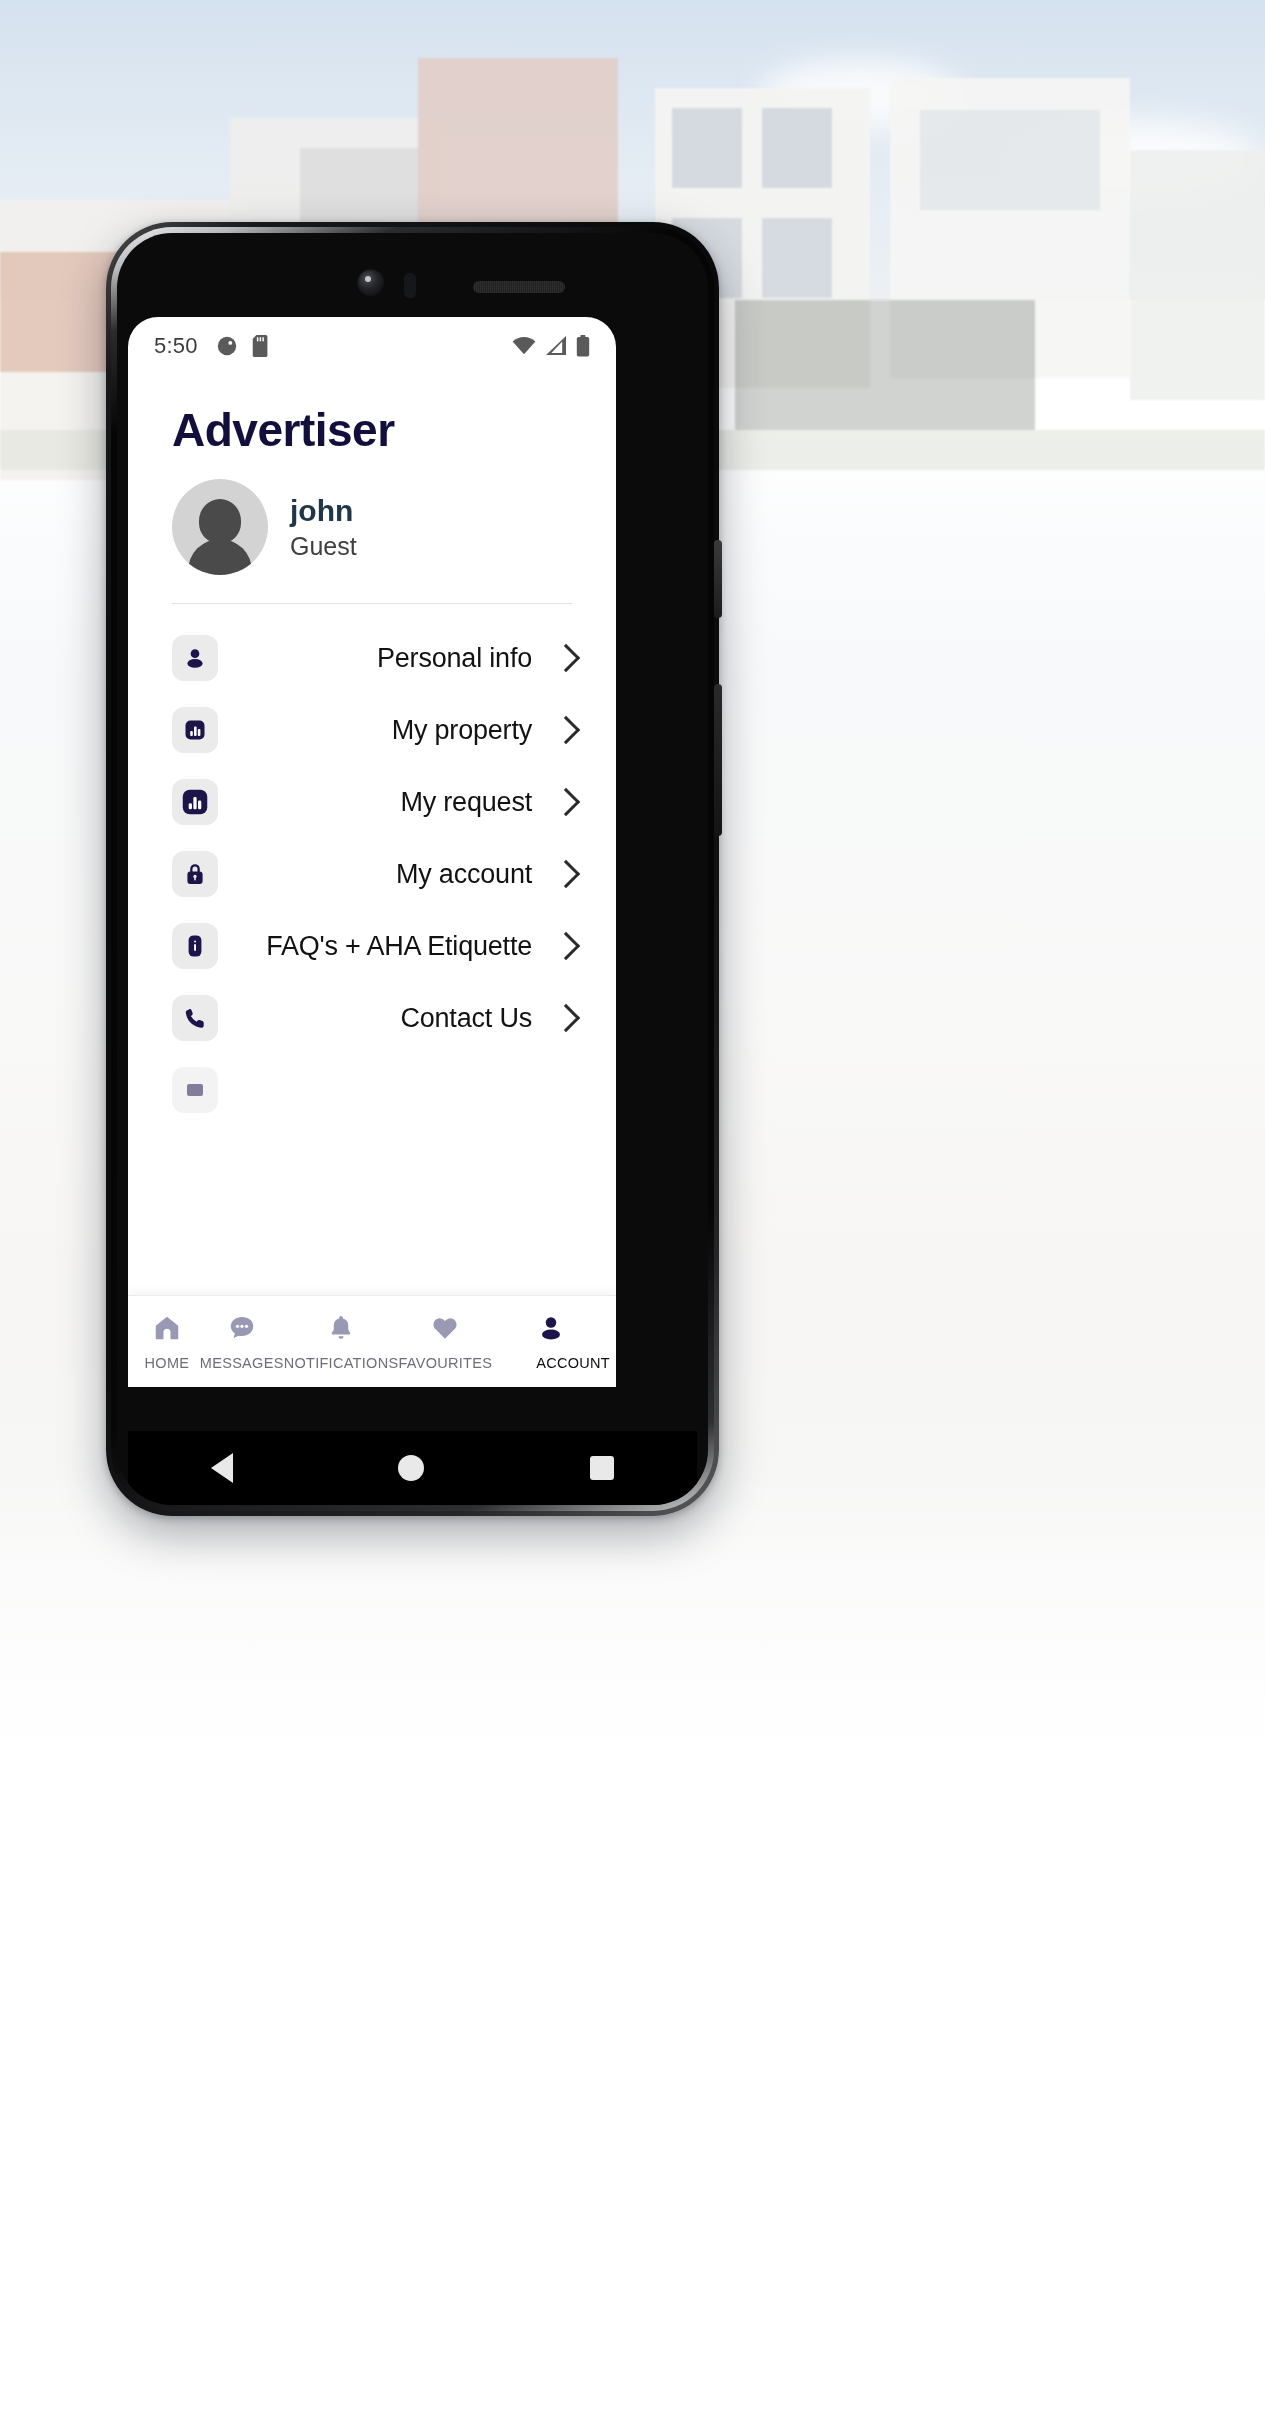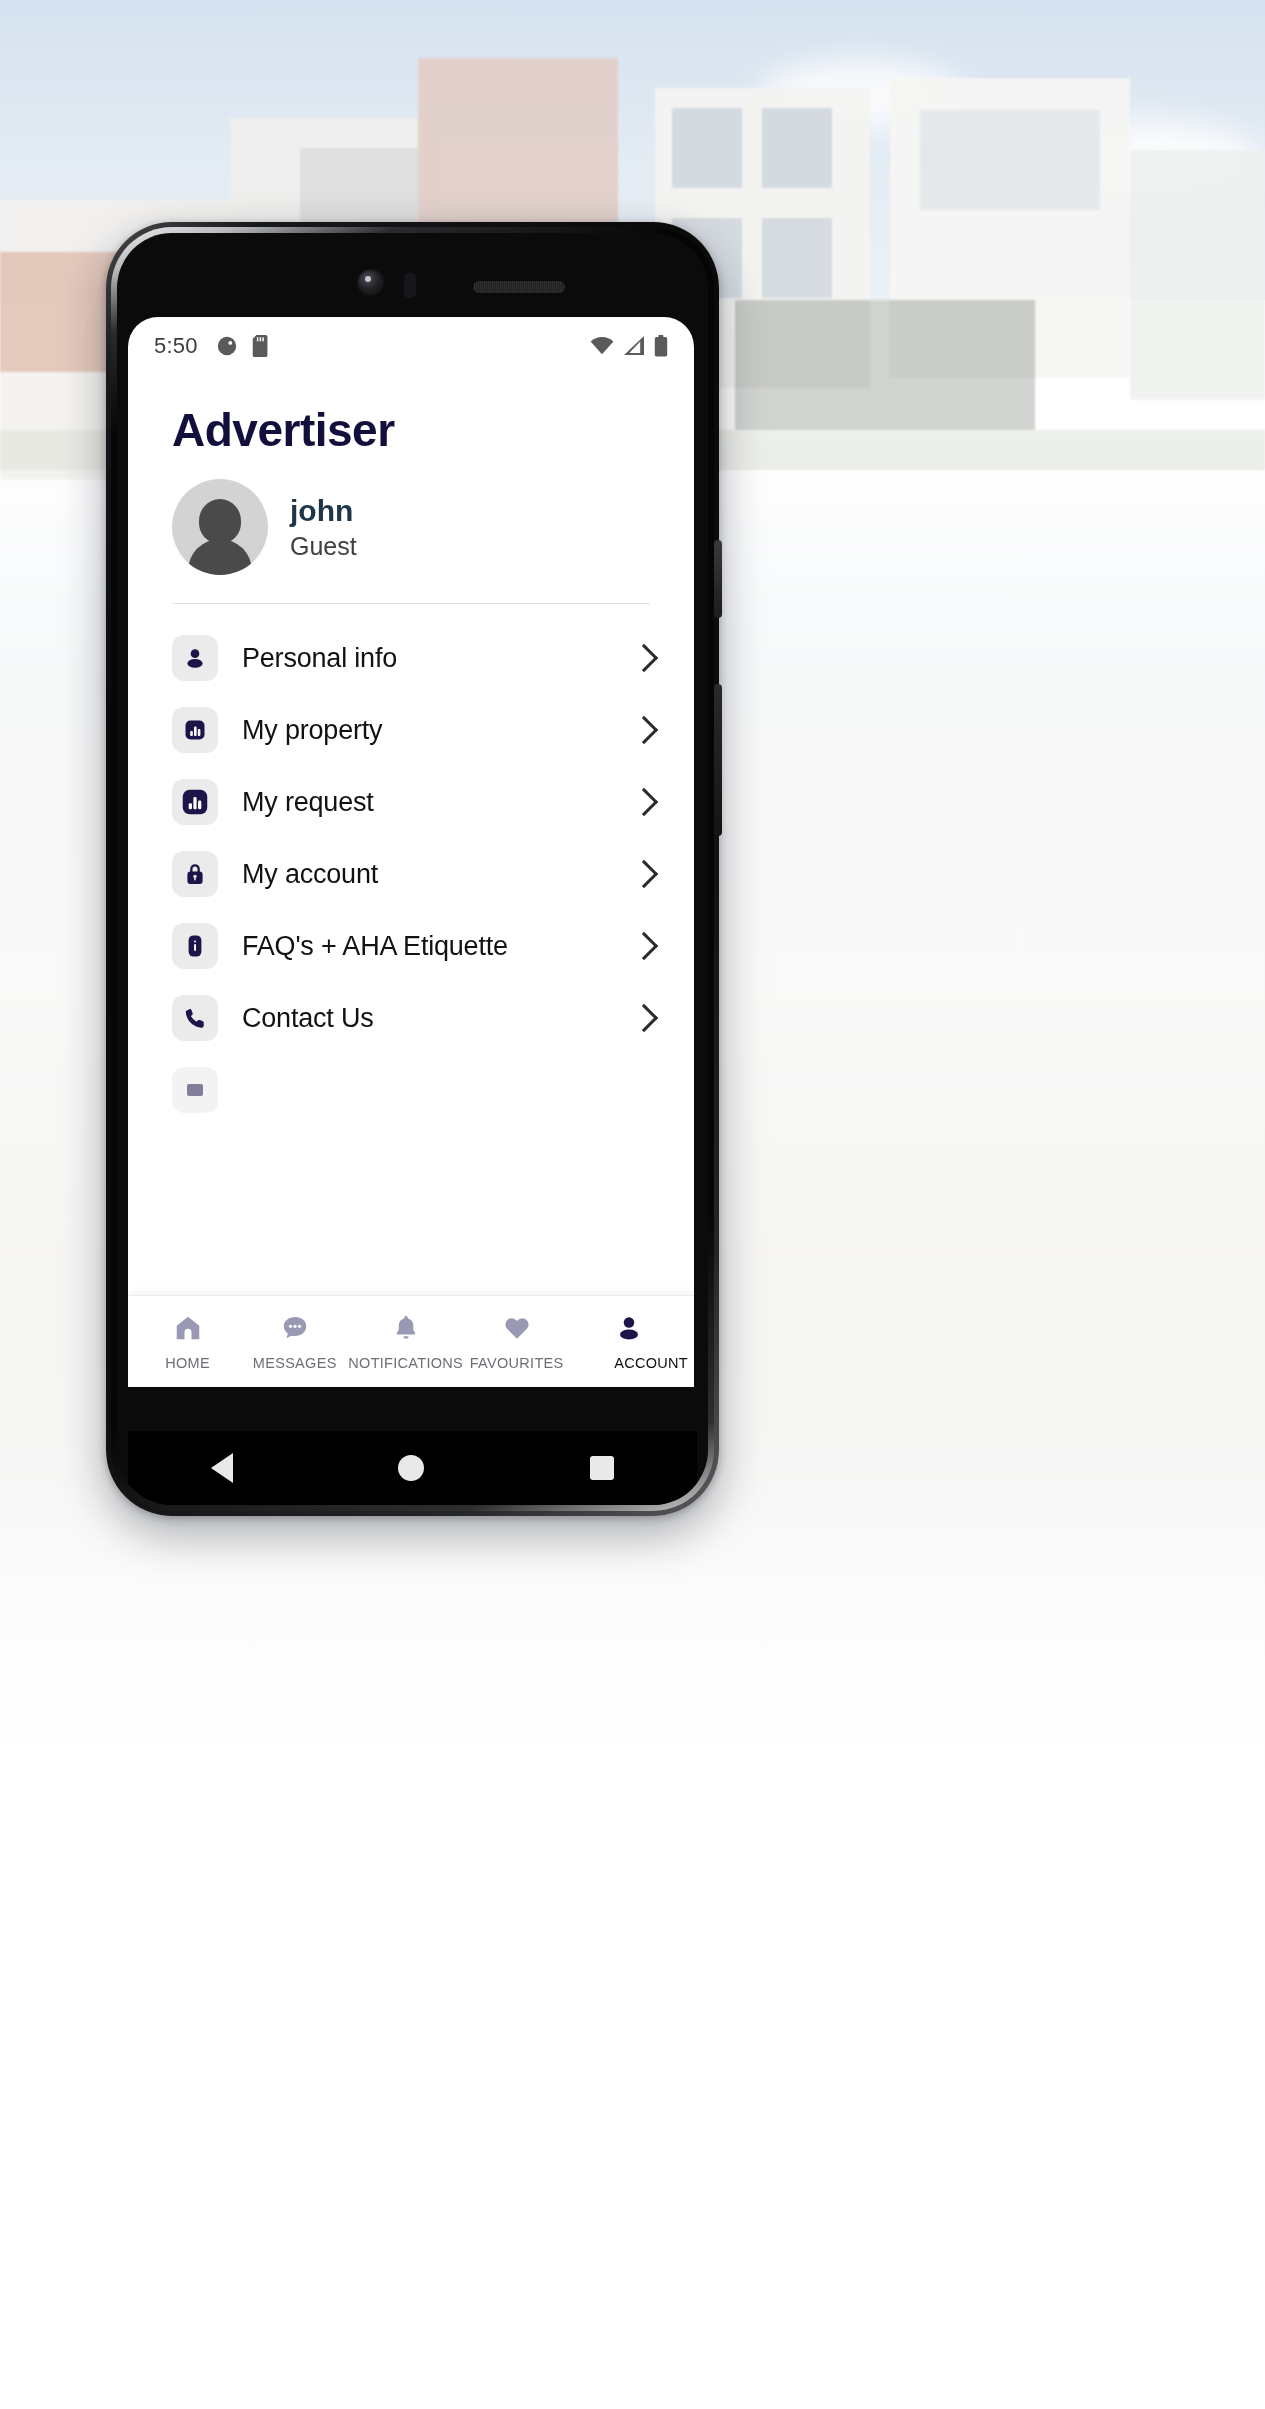--- a/index.html
+++ b/index.html
@@ -64,21 +64,21 @@
   #sensor { position:absolute; left:50%; margin-left:-9px; top:40px;
     width:12px; height:25px; border-radius:5px; background:#16171a; }
   #earpiece { position:absolute; left:50%; margin-left:60px; top:48px;
     width:92px; height:12px; border-radius:7px;
     background:repeating-linear-gradient(90deg,#222,#222 1px,#2e2e31 1px,#2e2e31 2px); }
 
   
   #screen {
     position:absolute;
     left:11px; top:84px;
-    width:566px; height:1070px;
+    width:488px; height:1070px;
     background:#ffffff;
     border-radius:30px 30px 0 0;
     overflow:hidden;
     display:flex; flex-direction:column;
   }
 
   
   #statusbar {
     height:58px; flex:none;
     display:flex; align-items:center;
@@ -109,20 +109,21 @@
   #pf-sub { font-size:25px; color:#404040; line-height:1.2; margin-top:2px; }
 
   #divider { height:1px; background:#e2e2e2; margin:28px 44px 0 44px; }
 
   
   #menu { flex:1; overflow:hidden; padding:18px 0 0 0; }
   .menu-row {
     display:flex; align-items:center;
     padding:13px 40px 13px 44px;
     gap:24px;
+    text-align:right;
   }
   .m-icon {
     width:46px; height:46px; border-radius:12px;
     background:#ebebeb; flex:none;
     display:flex; align-items:center; justify-content:center;
   }
   .m-label { font-size:27px; color:#121212; flex:1; letter-spacing:-.2px; }
   .chev { width:20px; height:20px; flex:none;
     border-right:3px solid #2b2b2b; border-top:3px solid #2b2b2b;
     transform:rotate(45deg); }

